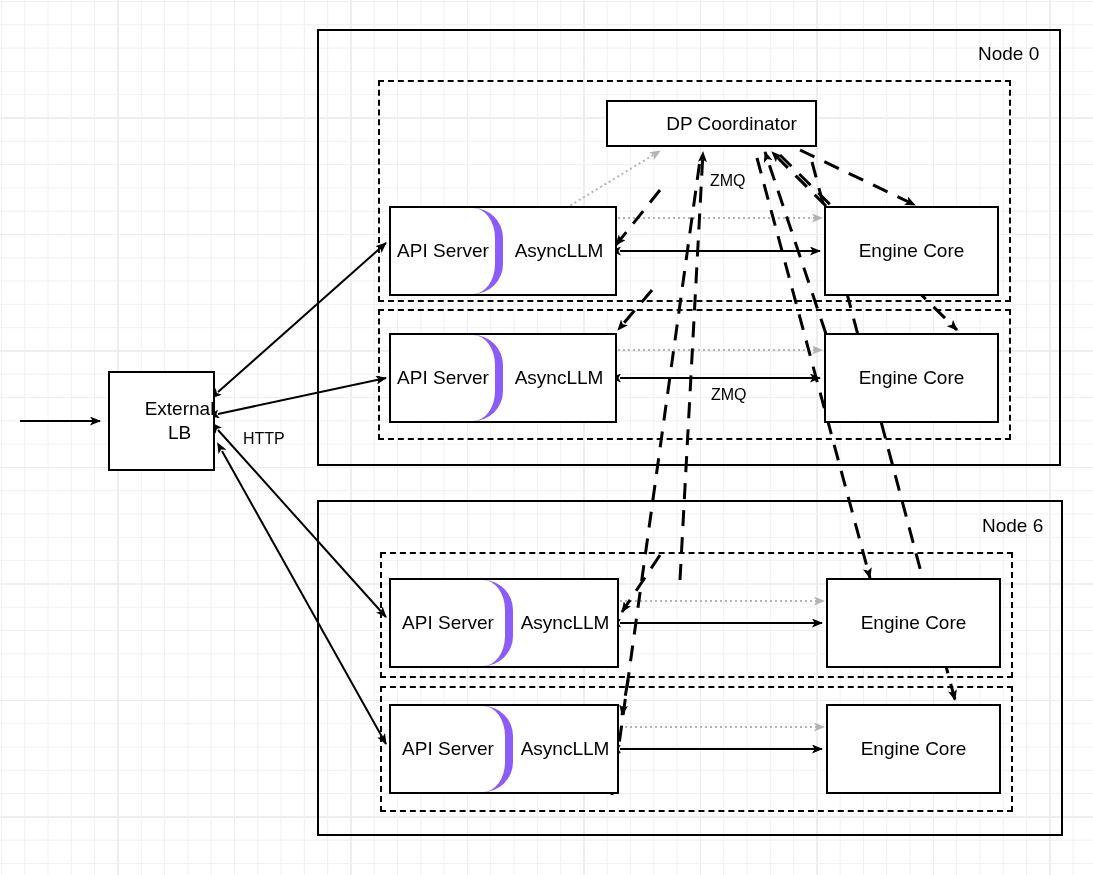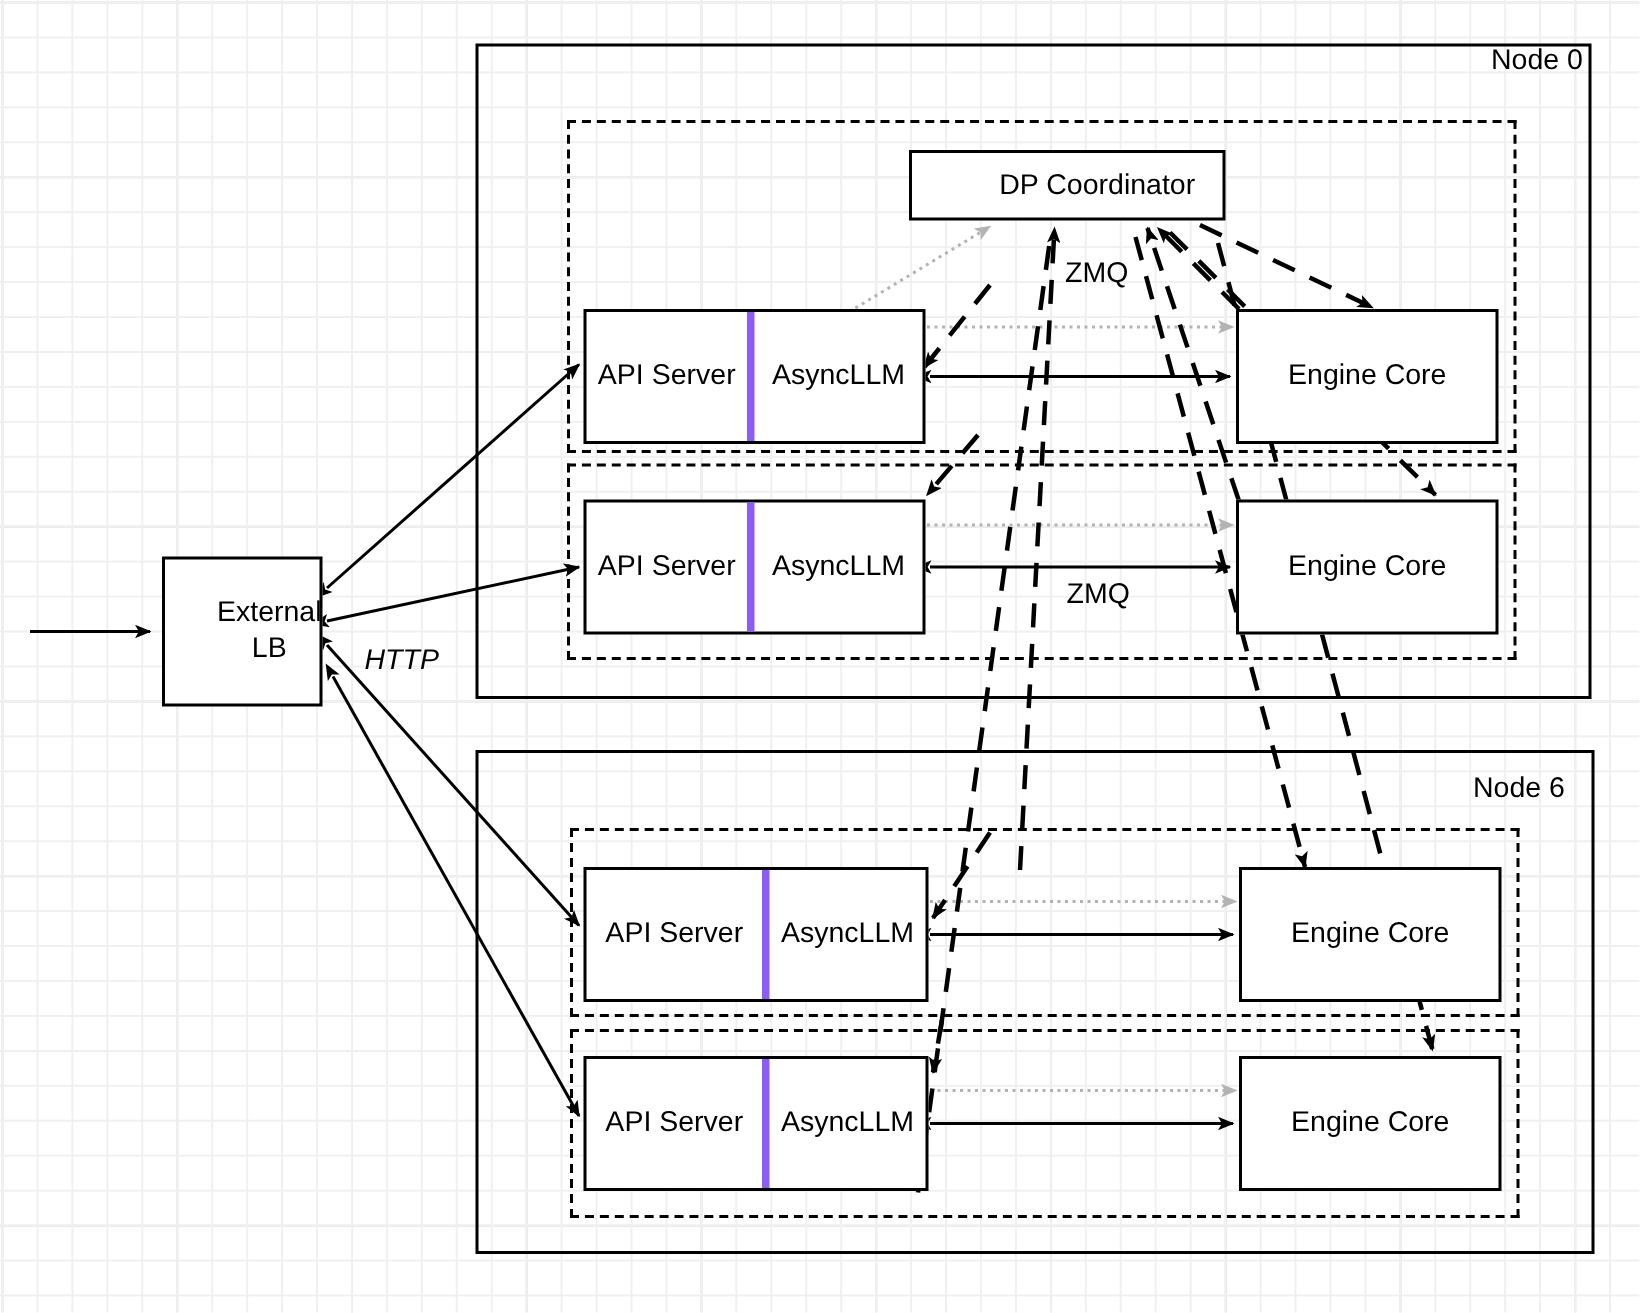--- a/index.html
+++ b/index.html
@@ -60,21 +60,21 @@
     background: transparent;
   }
   .node-label {
     position: absolute;
     font-size: 19px;
     color: #000000;
     white-space: nowrap;
   }
   .edge-label {
     position: absolute;
-    font-size: 19px;
+    font-size: 16px;
     color: #000000;
     background: transparent;
     white-space: nowrap;
   }
   .split-box {
     position: absolute;
     box-sizing: border-box;
     display: flex;
     background: #ffffff;
     border: 2px solid #000000;
@@ -82,21 +82,22 @@
   .split-cell {
     box-sizing: border-box;
     display: flex;
     align-items: center;
     justify-content: center;
     font-size: 19px;
     color: #000000;
     white-space: nowrap;
   }
   .split-cell.left {
-    border-right: 5px solid #8b5cf6;
+    border-right: 8px solid #8b5cf6;
+    border-radius: 30px;
   }
   .lb-line1, .lb-line2 { display: block; }
 </style>
 </head>
 <body>
 
 <div id="canvas">
 
   <svg id="edges" viewBox="0 0 1093 875" xmlns="http://www.w3.org/2000/svg">
     <defs>
@@ -206,24 +207,24 @@
       <line x1="628" y1="680" x2="622" y2="715" stroke="#000000" stroke-width="3" stroke-dasharray="16 11" marker-end="url(#ah)"></line>
     </g>
   </svg>
 
   <div class="box" style="left:108px; top:371px; width:107px; height:100px;padding-left:36px;">
     <div>
       <span class="lb-line1">External</span>
       <span class="lb-line2">LB</span>
     </div>
   </div>
-  <div class="edge-label" style="left:243px; top:430px;font-style:italic;">HTTP</div>
+  <div class="edge-label" style="left:243px; top:430px;">HTTP</div>
 
   <div class="node-frame" style="left:317px; top:29px; width:744px; height:437px;"></div>
-  <div class="node-label" style="left:978px; top:30px;margin-left:16px;">Node 0</div>
+  <div class="node-label" style="left:978px; top:43px;">Node 0</div>
 
   <div class="group-frame" style="left:378px; top:80px; width:633px; height:222px;"></div>
 
   <div class="box" style="left:606px; top:100px; width:211px; height:47px;padding-left:40px;">DP Coordinator</div>
 
   <div class="edge-label" style="left:710px; top:172px;">ZMQ</div>
 
   <div class="split-box" style="left:389px; top:206px; width:228px; height:90px;">
     <div class="split-cell left" style="width:50%;">API Server</div>
     <div class="split-cell" style="width:50%;">AsyncLLM</div>

